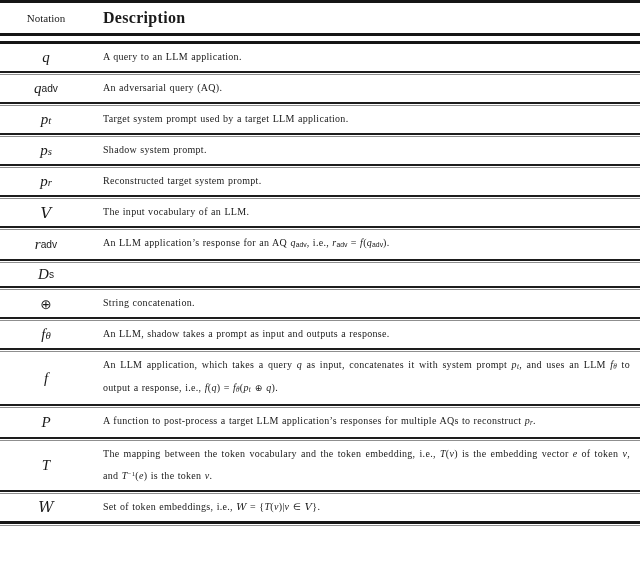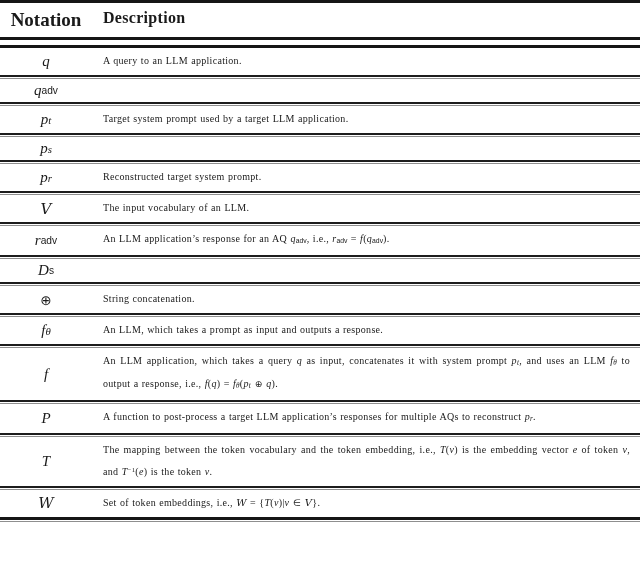--- a/index.html
+++ b/index.html
@@ -56,22 +56,22 @@
   .cell.desc {
     flex: 1 1 auto;
     padding: 3px 10px 4px 11px;
     font-size: 10px;
     line-height: 20px;
     text-align: justify;
     letter-spacing: 0.3px;
     word-spacing: 0.5px;
   }
   .row.header .cell.notation {
-    font-weight: bold;
-    font-size: 19px;
+    font-weight: normal;
+    font-size: 11px;
     padding: 0;
   }
   .row.header .cell.desc {
     font-weight: bold;
     font-size: 16px;
     line-height: 18px;
     padding-top: 0;
     padding-bottom: 0;
     text-align: left;
   }
@@ -118,35 +118,37 @@
           <span class="seg-v">q</span>
         </div>
         <div class="cell desc"><span class="seg-t">A query to an LLM application.</span></div>
       </div>
       <div class="sep"></div>
       <div class="row body">
         <div class="cell notation">
           <span class="seg-v">q</span>
           <span class="seg-sub">adv</span>
         </div>
+        <div class="cell desc"><span class="seg-t">An adversarial query (AQ).</span></div>
       </div>
       <div class="sep"></div>
       <div class="row body">
         <div class="cell notation">
           <span class="seg-v">p</span>
           <span class="seg-si">t</span>
         </div>
         <div class="cell desc"><span class="seg-t">Target system prompt used by a target LLM application.</span></div>
       </div>
       <div class="sep"></div>
       <div class="row body">
         <div class="cell notation">
           <span class="seg-v">p</span>
           <span class="seg-si">s</span>
         </div>
+        <div class="cell desc"><span class="seg-t">Shadow system prompt.</span></div>
       </div>
       <div class="sep"></div>
       <div class="row body">
         <div class="cell notation">
           <span class="seg-v">p</span>
           <span class="seg-si">r</span>
         </div>
         <div class="cell desc"><span class="seg-t">Reconstructed target system prompt.</span></div>
       </div>
       <div class="sep"></div>
@@ -177,21 +179,21 @@
           <span class="seg-op">⊕</span>
         </div>
         <div class="cell desc"><span class="seg-t">String concatenation.</span></div>
       </div>
       <div class="sep"></div>
       <div class="row body">
         <div class="cell notation">
           <span class="seg-v">f</span>
           <span class="seg-si">θ</span>
         </div>
-        <div class="cell desc"><span class="seg-t">An LLM, which takes a prompt as input and outputs a response.</span></div>
+        <div class="cell desc"><span class="seg-t">An LLM, shadow takes a prompt as input and outputs a response.</span></div>
       </div>
       <div class="sep"></div>
       <div class="row body">
         <div class="cell notation">
           <span class="seg-v">f</span>
         </div>
         <div class="cell desc"><span class="seg-t">An LLM application, which takes a query </span><span class="seg-v">q</span><span class="seg-t"> as input, concatenates it with system prompt </span><span class="seg-v">p</span><span class="seg-si">t</span><span class="seg-t">, and uses an LLM </span><span class="seg-v">f</span><span class="seg-si">θ</span><span class="seg-t"> to output a response, i.e., </span><span class="seg-v">f</span><span class="seg-t">(</span><span class="seg-v">q</span><span class="seg-t">) = </span><span class="seg-v">f</span><span class="seg-si">θ</span><span class="seg-t">(</span><span class="seg-v">p</span><span class="seg-si">t</span><span class="seg-op"> ⊕ </span><span class="seg-v">q</span><span class="seg-t">).</span></div>
       </div>
       <div class="sep"></div>
       <div class="row body">

